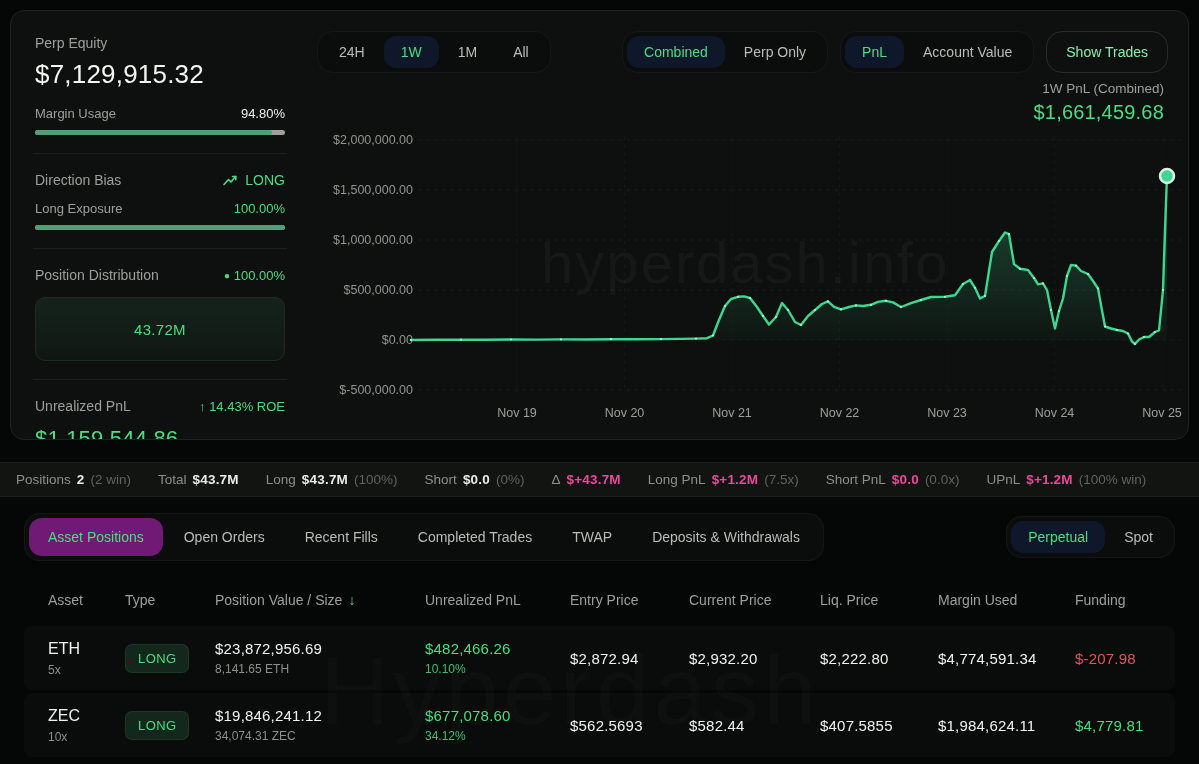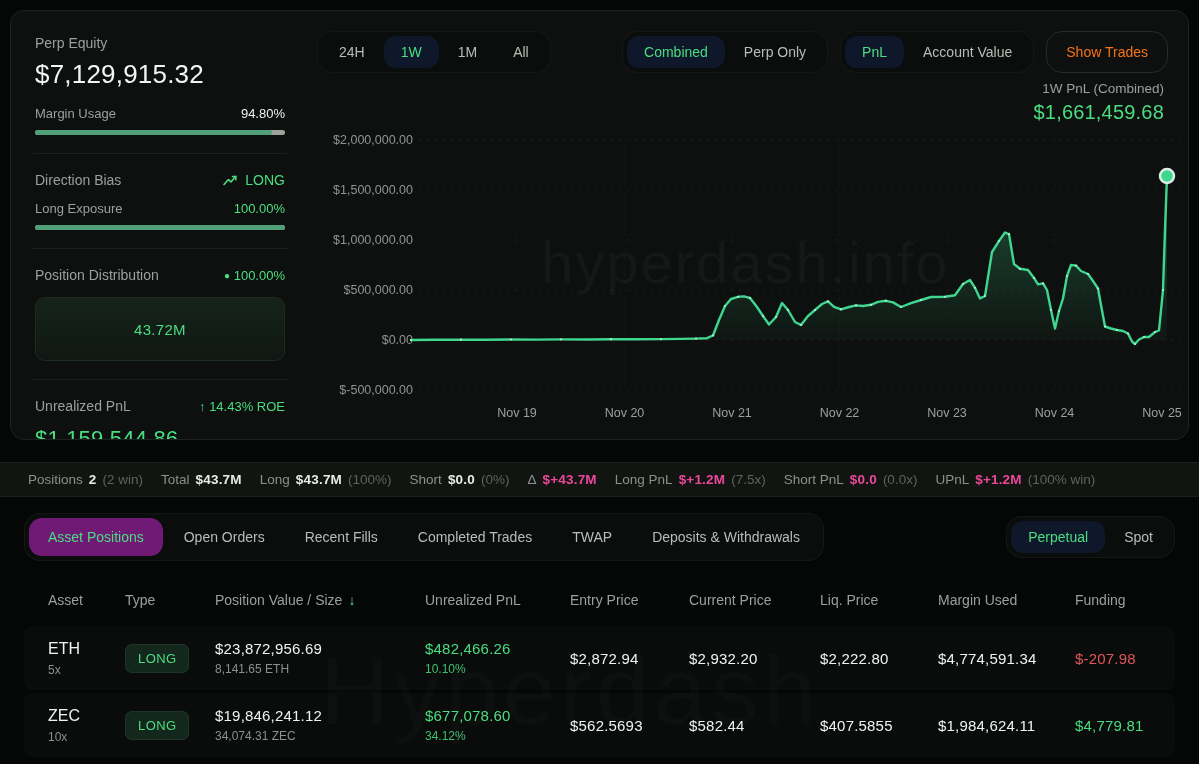--- a/index.html
+++ b/index.html
@@ -47,36 +47,36 @@
     background:#0b0d0c; border:1px solid #23282566; border-radius:16px; padding:4px; gap:2px;
   }
   .chip {
     border:none; background:transparent; color:#b7bdb7; font-family:inherit;
     font-size:14px; padding:9px 17px; border-radius:12px; cursor:pointer; line-height:1;
   }
   .chip.active { background:#0f172a; color:#4ade80; }
   .right-controls { display:flex; gap:12px; }
   .ghost-btn {
     background:transparent; border:1px solid #272c29; border-radius:16px;
-    color:#f97316; font-family:inherit; font-size:14px; padding:13px 19px; cursor:pointer; line-height:1;
+    color:#86efac; font-family:inherit; font-size:14px; padding:13px 19px; cursor:pointer; line-height:1;
   }
   .pnl-summary { position:absolute; right:24px; top:70px; text-align:right; }
   .pnl-summary .lbl { font-size:13.5px; color:#9aa09b; }
   .pnl-summary .val { font-size:20px; color:#4ade80; font-weight:500; margin-top:5px; letter-spacing:.2px; }
   .chart-wrap { position:absolute; left:0; top:114px; right:8px; bottom:12px; }
   .watermark {
     position:absolute; left:232px; top:104px; font-size:58px; font-weight:500;
     color:rgba(210,220,214,0.045); letter-spacing:2px; pointer-events:none; white-space:nowrap;
   }
 
   
   .pos-bar {
     position:absolute; top:462px; left:0; right:0; height:35px;
     background:#121412; border-top:1px solid #1c201d; border-bottom:1px solid #1c201d;
-    display:flex; align-items:center; padding-left:28px; gap:18px;
+    display:flex; align-items:center; padding-left:16px; gap:27px;
     font-size:13.5px; white-space:nowrap;
   }
   .pos-item { display:flex; align-items:center; gap:6px; }
   .pos-item .l { color:#8a908b; }
   .pos-item .v { color:#e9ebe9; font-weight:600; letter-spacing:.2px; }
   .pos-item .v.green { color:#ec4899; }
   .pos-item .x { color:#5d635e; }
 
   
   .tabs-row { position:absolute; top:513px; left:24px; right:24px; display:flex; justify-content:space-between; align-items:center; }

